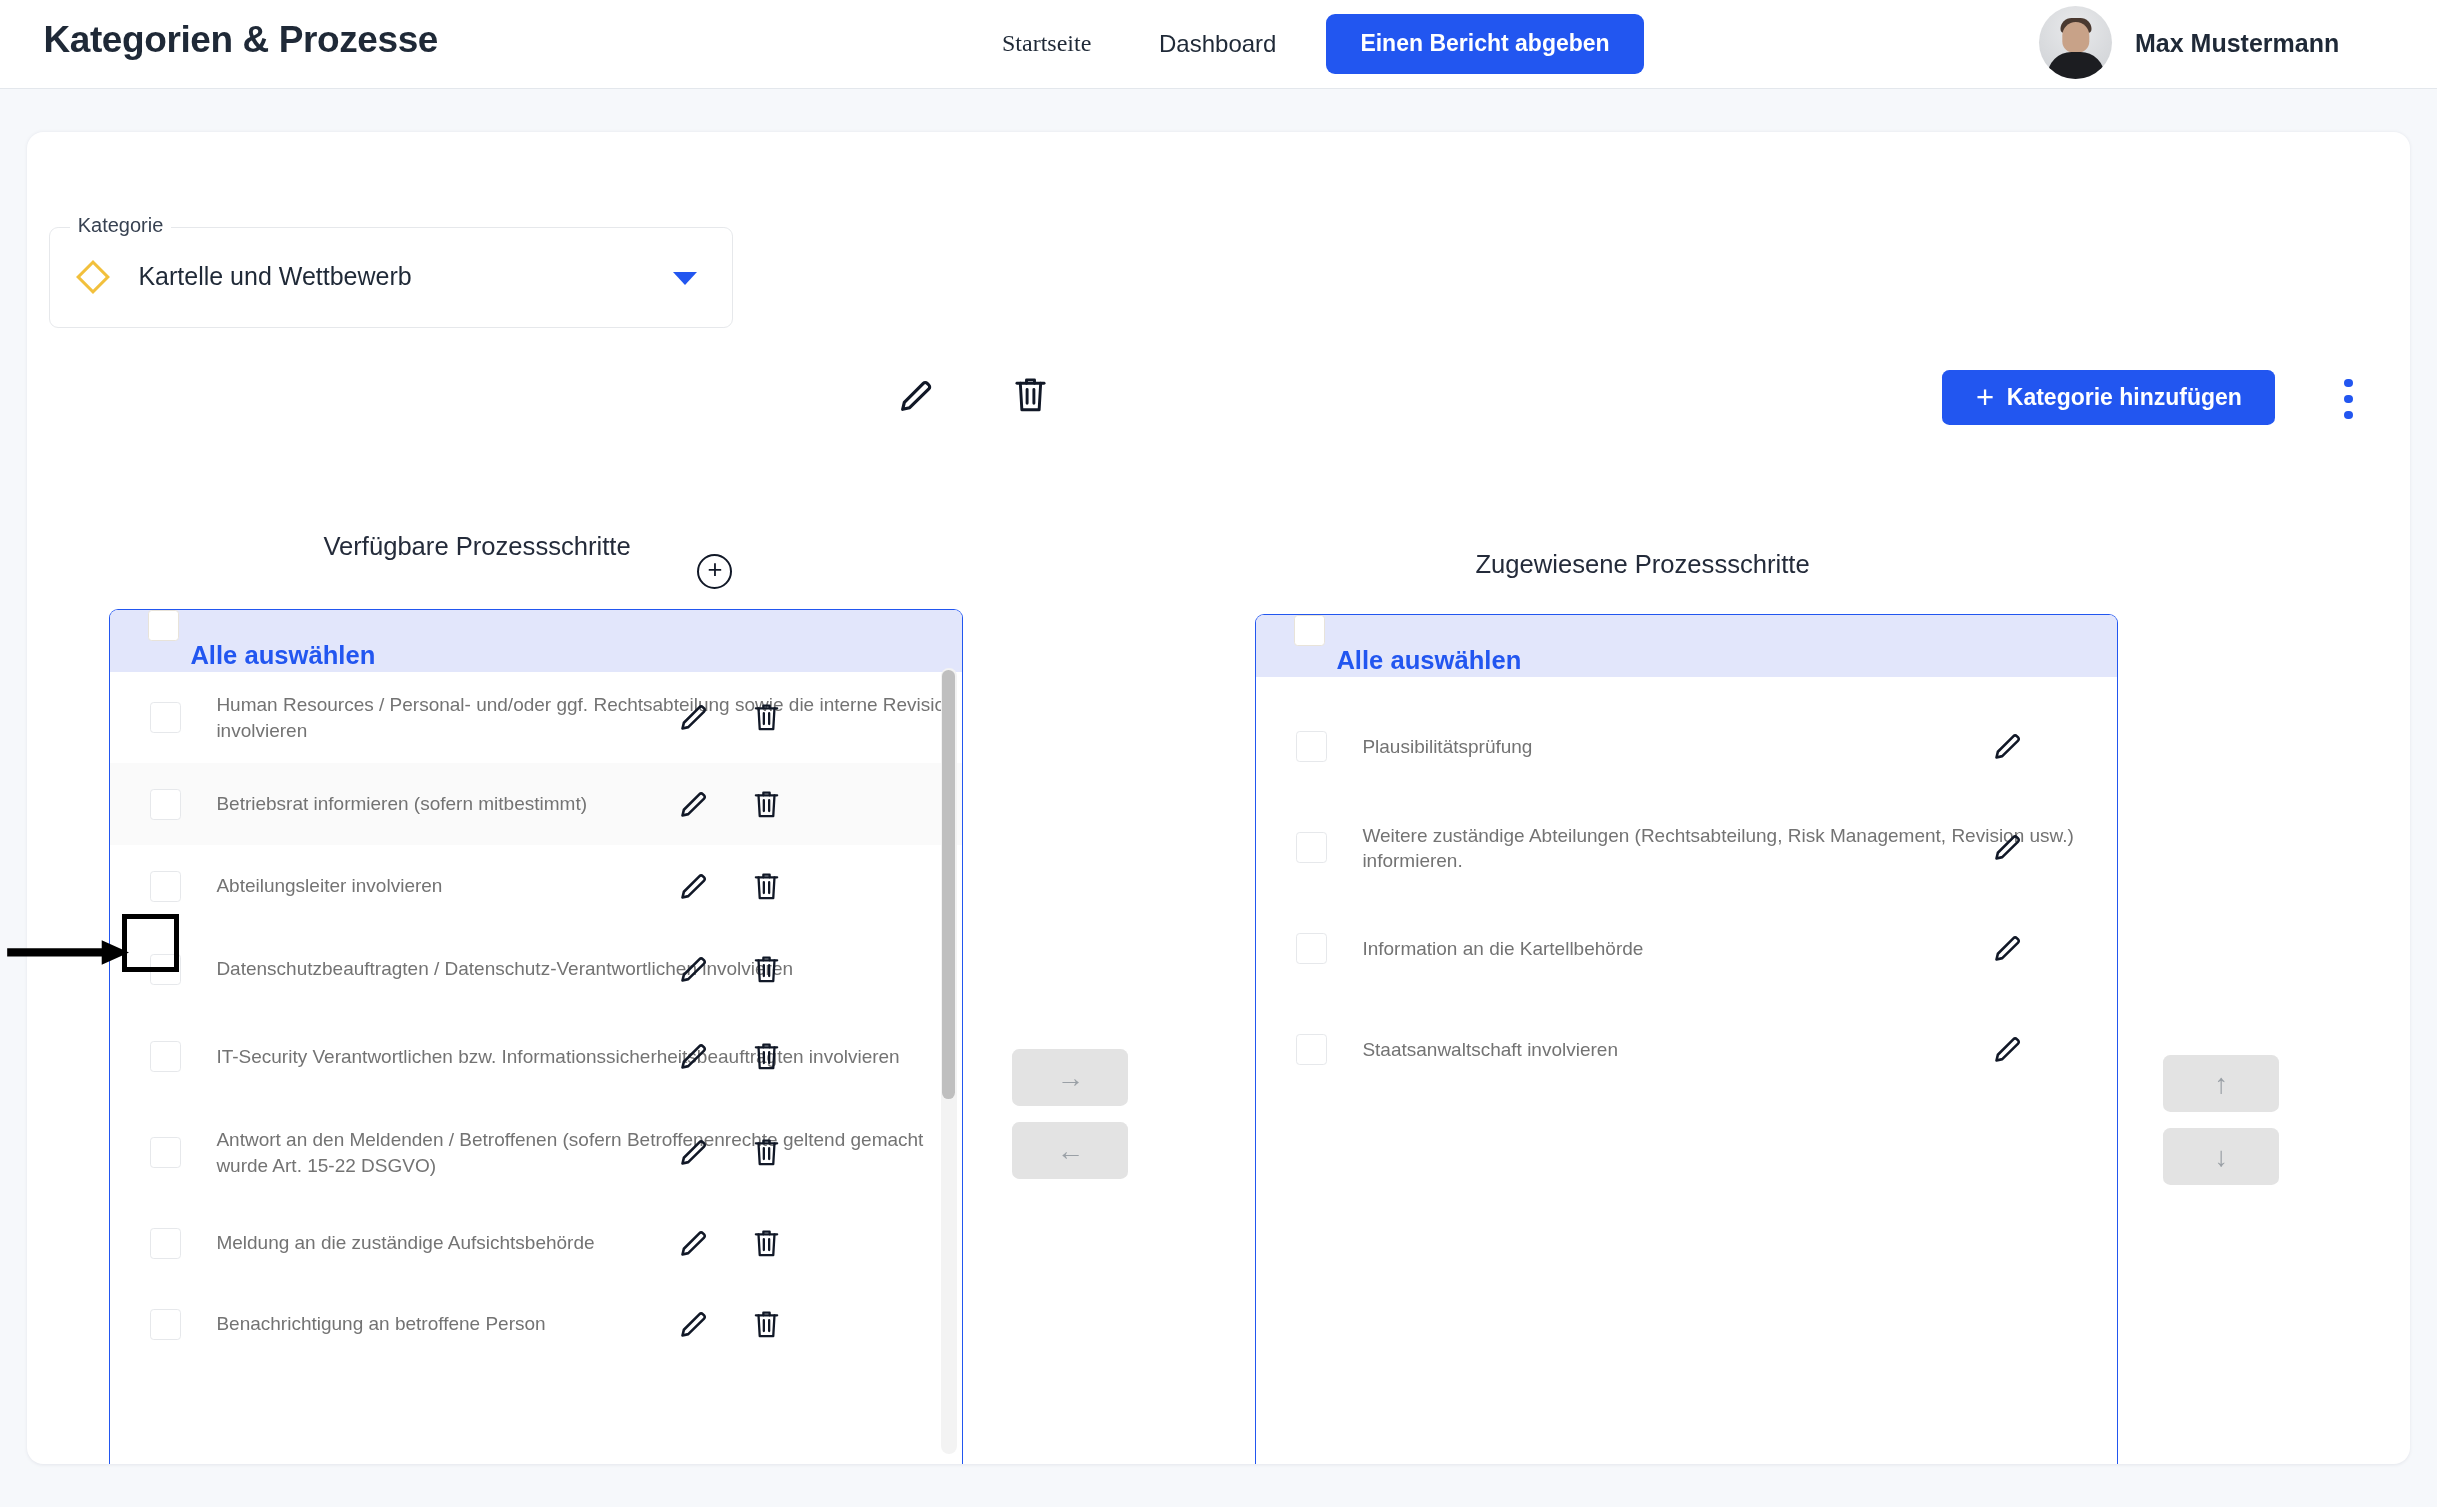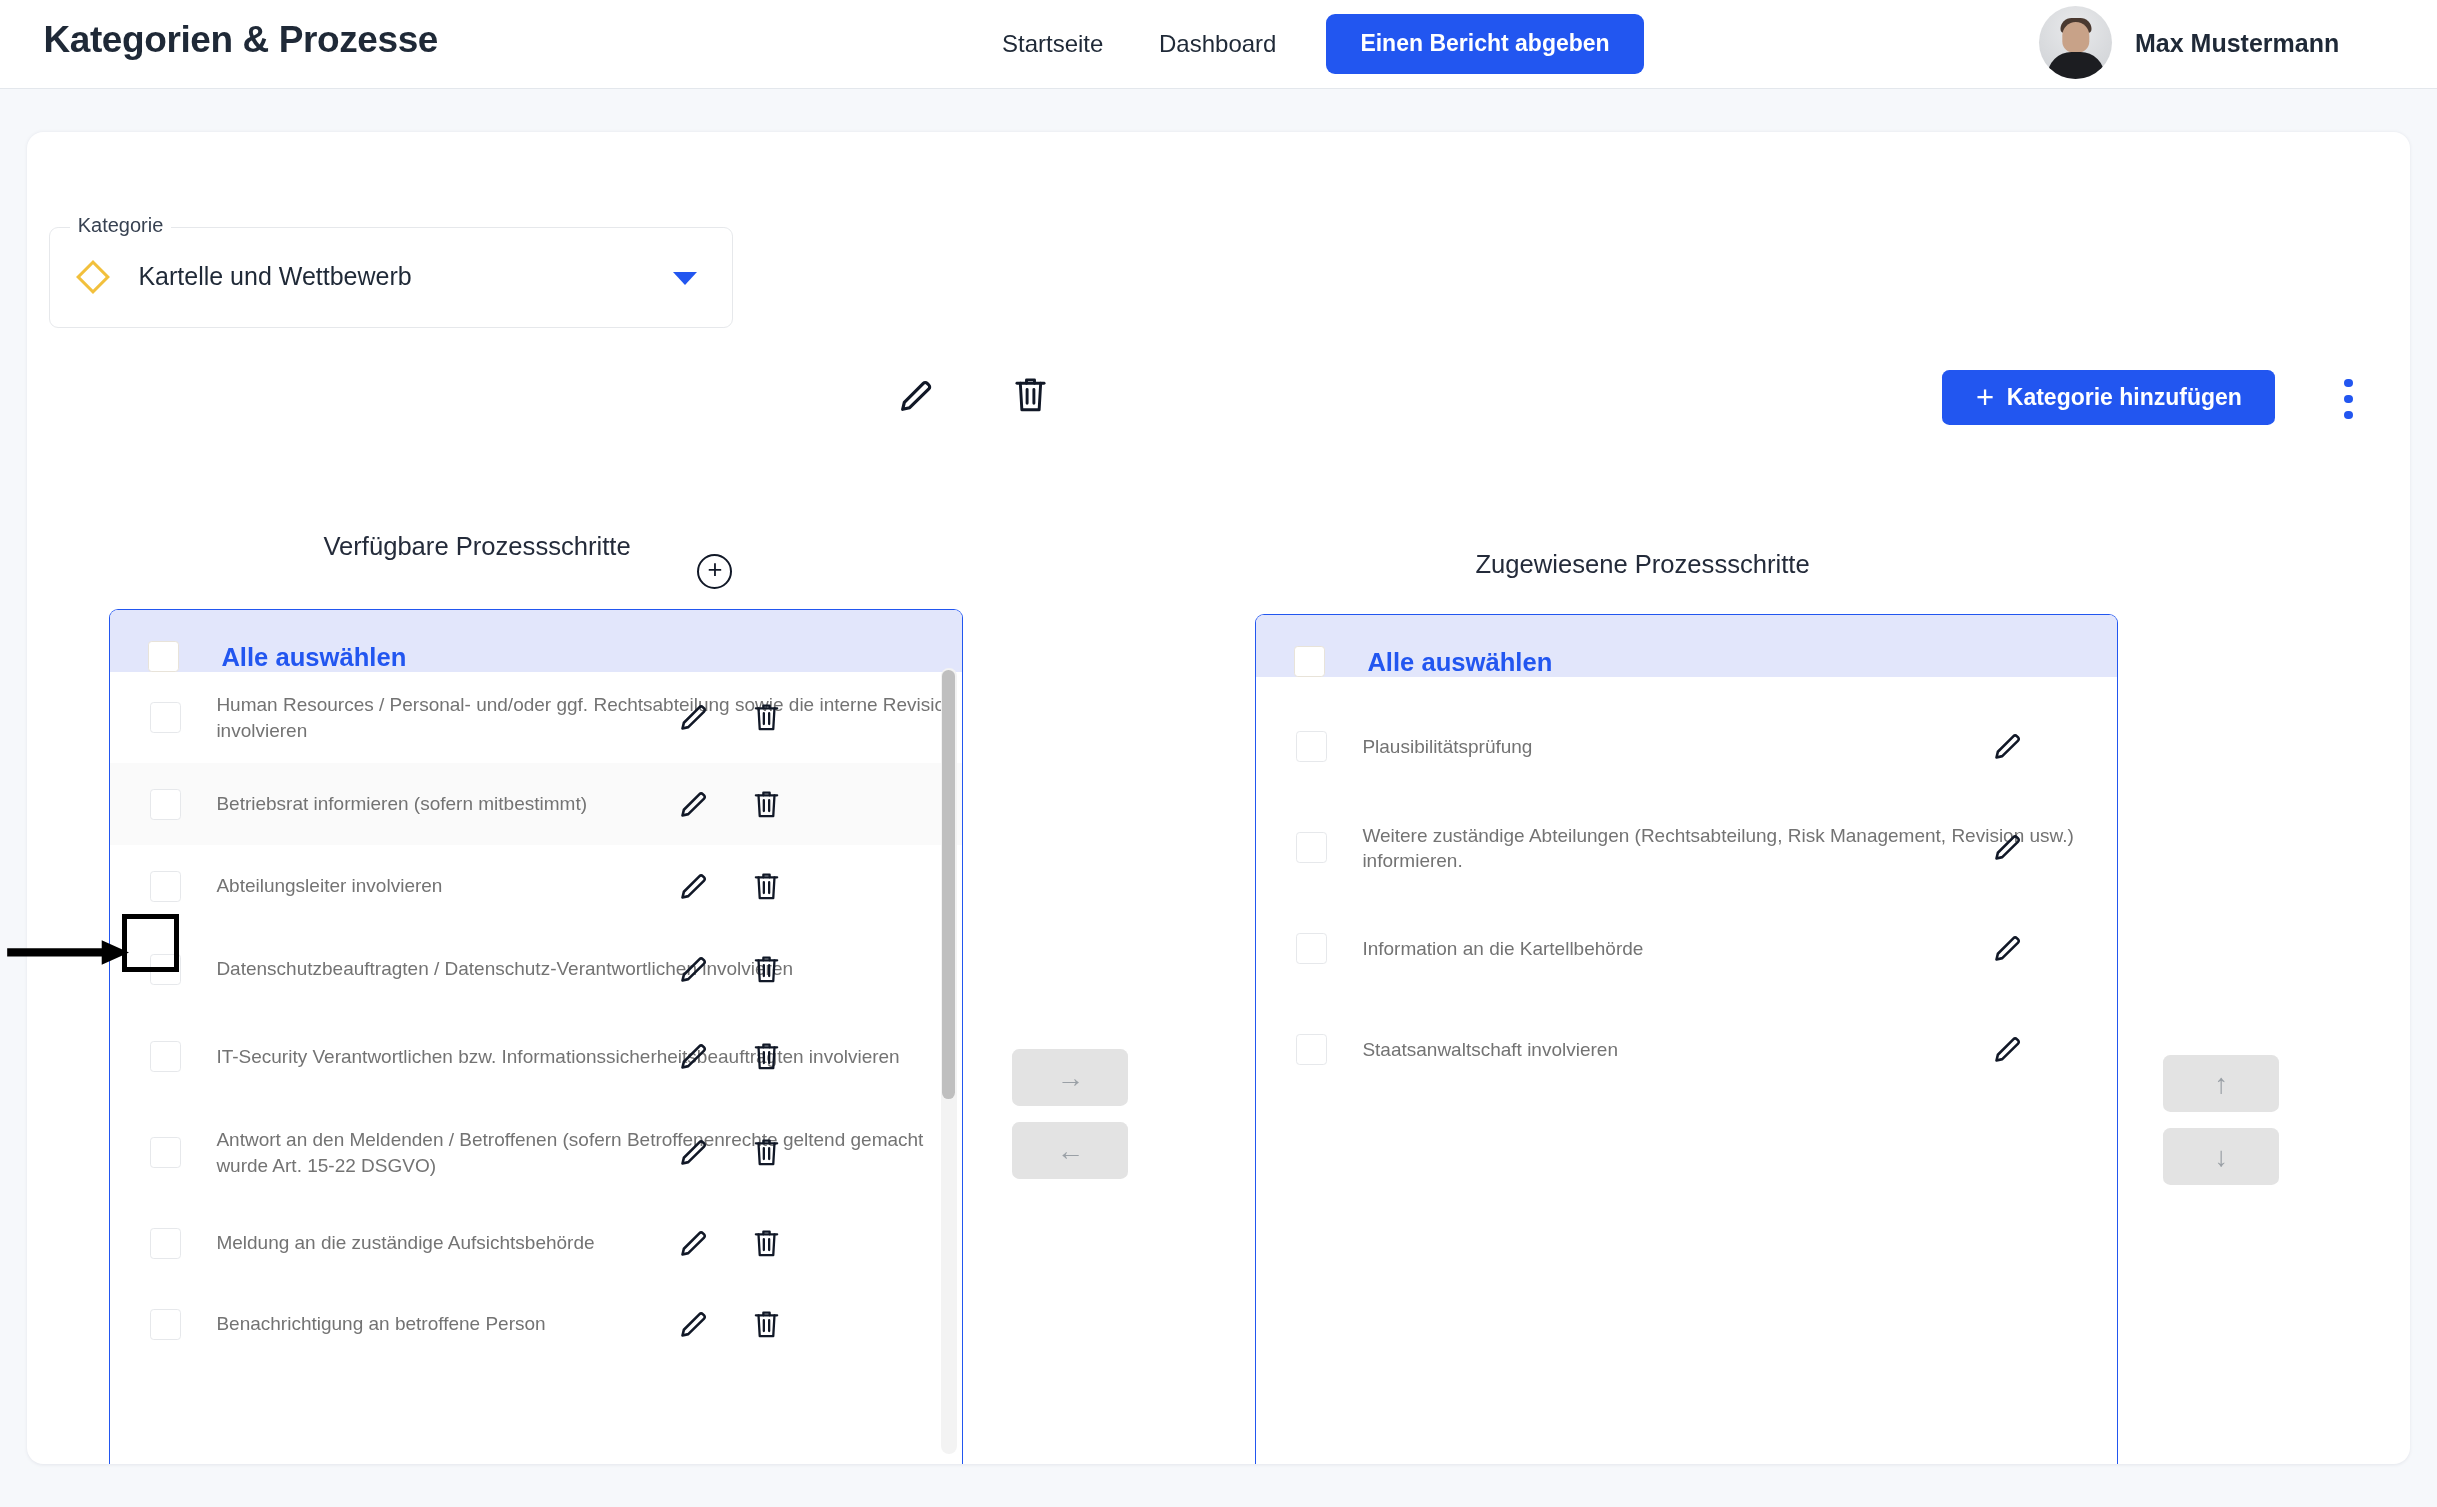--- a/index.html
+++ b/index.html
@@ -21,21 +21,21 @@
   .app-title {
     position: absolute; left: 27.4px; top: 19px;
     font-size: 37px; font-weight: 700; color: #1f2937;
     letter-spacing: -0.4px; white-space: nowrap; margin-left: 16px;
   }
   .nav-link {
     position: absolute; top: 30px;
     font-size: 24px; color: #1f2937; white-space: nowrap;
     cursor: pointer;
   }
-  .nav-startseite { left: 1002px; }
+  .nav-startseite { left: 1002px; font-family: Liberation Serif, serif; }
   .nav-dashboard  { left: 1159px; }
 
   .report-btn {
     position: absolute; left: 1326px; top: 13.7px;
     width: 318px; height: 60px;
     background: #2256f0; color: #fff;
     border: none; border-radius: 9px;
     font-size: 23px; font-weight: 600;
     font-family: "Liberation Sans", sans-serif;
     cursor: pointer;
@@ -169,21 +169,21 @@
     border-top: 1.8px solid #2256f0;
     border-radius: 9.1px 9.1px 0 0;
     background: #fff;
     overflow: hidden;
   }
   .panel-left  { left: 82px;  top: 477px; width: 854px; height: 855px; }
   .panel-right { left: 1228px; top: 482px; width: 863px; height: 850px; }
 
   .panel-head {
     height: 62px; background: #e2e6fb;
-    display: flex; align-items: flex-end; padding-left: 38px;
+    display: flex; align-items: flex-start; padding-left: 38px; flex-direction: column;
   }
   .panel-head .hlabel {
     font-size: 25.6px; font-weight: 700; color: #2256f0;
     margin-left: 42px; white-space: nowrap;
   }
   .cb {
     width: 31px; height: 31px; border: 1.8px solid #e6e8eb;
     border-radius: 3.7px; background: #fff; cursor: pointer; flex: 0 0 31px;
   }
   .panel-head .cb { border-color: #e8e3d9; }

